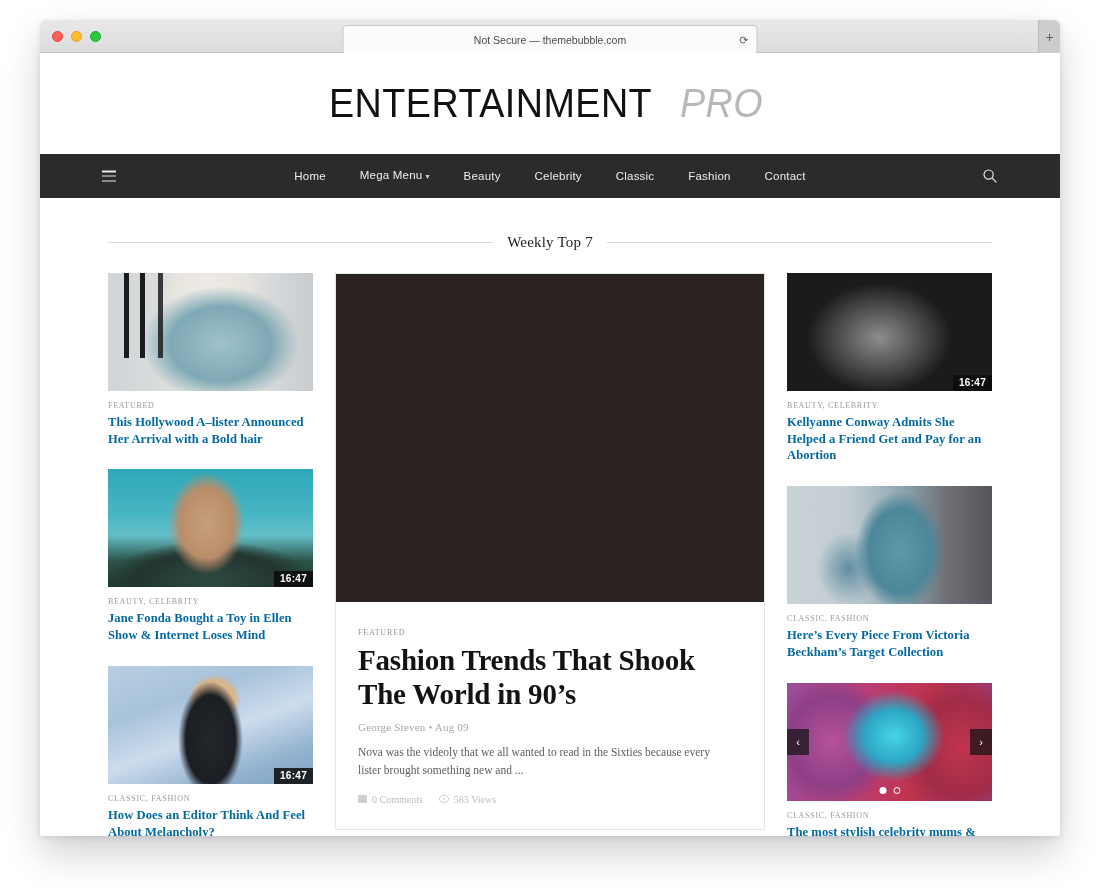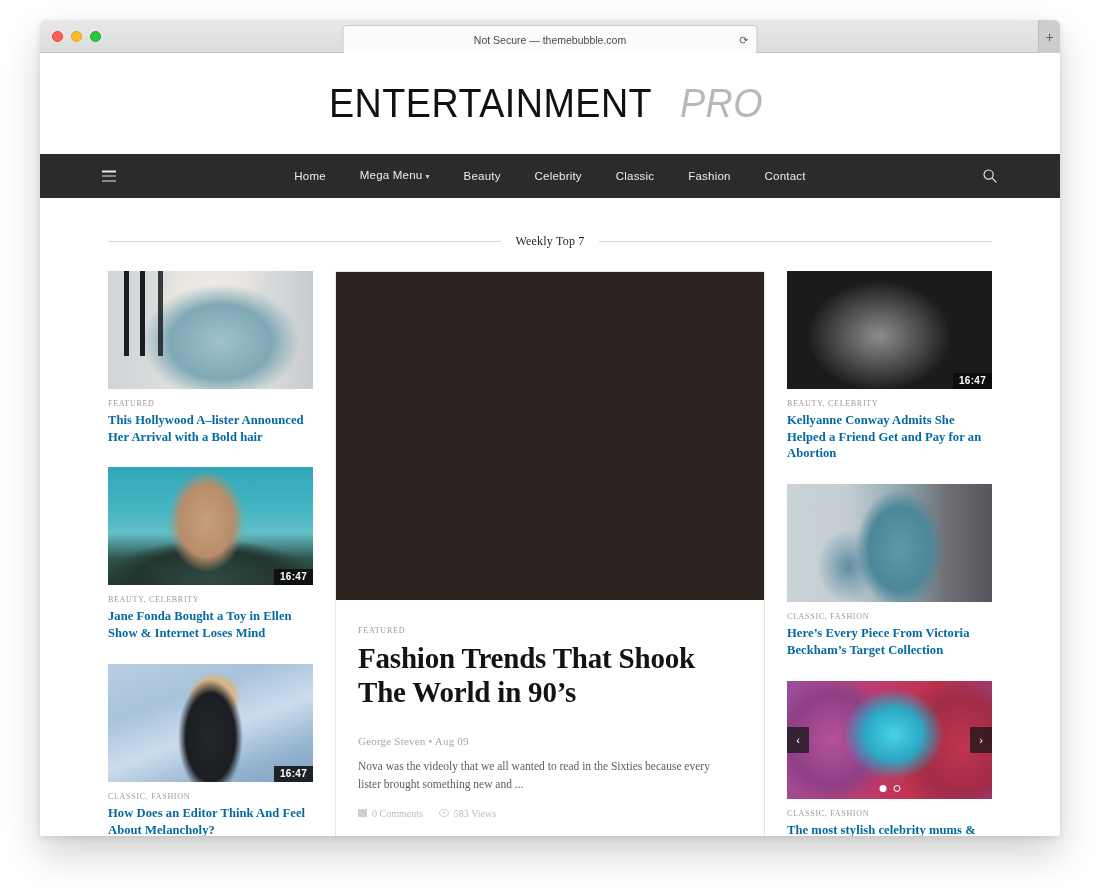--- a/index.html
+++ b/index.html
@@ -122,21 +122,21 @@
   
   .content { padding: 36px 68px 0 68px; }
 
   .section-head {
     display: flex; align-items: center; gap: 14px;
     margin-bottom: 22px;
   }
   .section-head .rule { flex: 1; height: 1px; background: #d8d8d8; }
   .section-head .title {
     font-family: "Liberation Serif", serif;
-    font-size: 12px; color: #1d1d1d; letter-spacing: 0.2px;
+    font-size: 15px; color: #1d1d1d; letter-spacing: 0.2px;
     white-space: nowrap;
   }
 
   .grid {
     display: grid;
     grid-template-columns: 205px 1fr 205px;
     gap: 22px;
     align-items: start;
   }
 
@@ -191,21 +191,21 @@
     font-size: 8px; letter-spacing: 0.8px;
     color: #9a9a9a; text-transform: uppercase;
   }
   .feature-title {
     margin-top: 7px;
     font-family: "Liberation Serif", serif;
     font-size: 29px; font-weight: 700; color: #131313;
     line-height: 1.16; letter-spacing: -0.2px;
   }
   .byline {
-    margin-top: 26px;
+    margin-top: 10px;
     font-family: "Liberation Serif", serif;
     font-size: 11px; color: #a8a8a8; letter-spacing: 0.2px;
   }
   .excerpt {
     margin-top: 11px;
     font-family: "Liberation Serif", serif;
     font-size: 11.5px; color: #5e5e5e; line-height: 1.55;
     max-width: 370px;
   }
   .meta {

